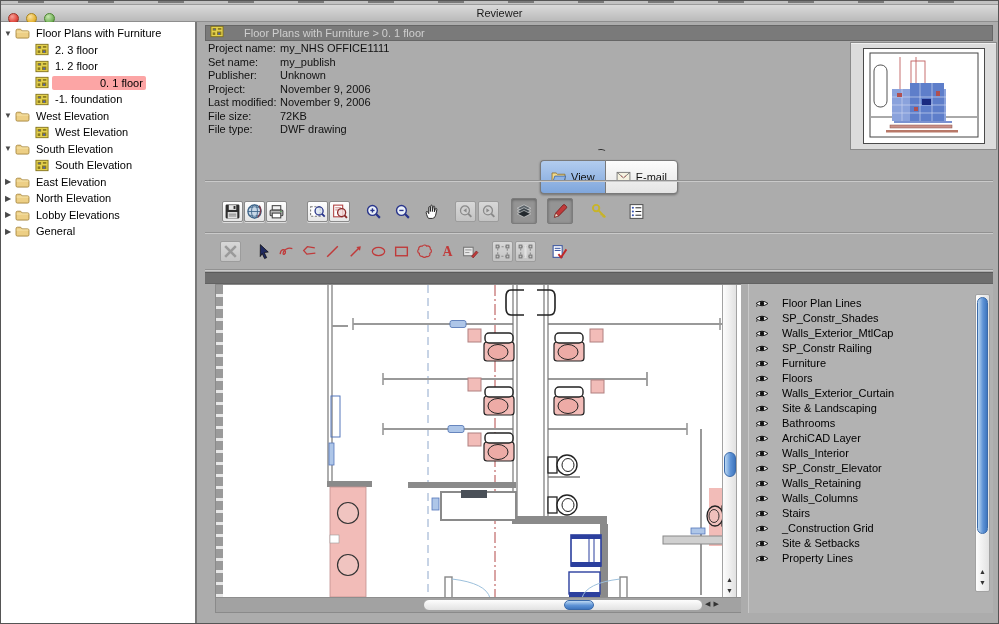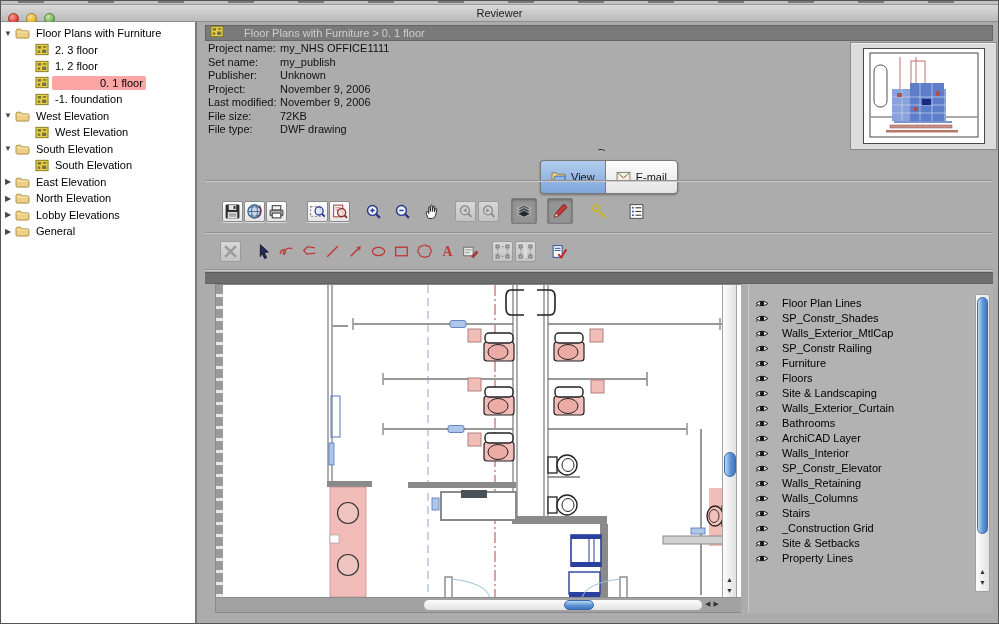--- a/index.html
+++ b/index.html
@@ -787,31 +787,31 @@
         <span>Floors</span>
       </div>
       <div class="layer-row">
         <span style="display: flex;">
           <svg width="14" height="11" viewBox="0 0 16 12">
             <path d="M1.2,6 Q8,0.8 14.8,6 Q8,11.2 1.2,6 Z" fill="#FFF" stroke="#111" stroke-width="1.1"></path>
             <circle cx="8" cy="6" r="2.5" fill="#111"></circle>
             <path d="M2.4,7.8 Q1.6,8.8 2,9.8" stroke="#111" fill="none" stroke-width=".9"></path>
           </svg>
         </span>
+        <span>Walls_Exterior_Curtain</span>
+      </div>
+      <div class="layer-row">
+        <span style="display: flex;">
+          <svg width="14" height="11" viewBox="0 0 16 12">
+            <path d="M1.2,6 Q8,0.8 14.8,6 Q8,11.2 1.2,6 Z" fill="#FFF" stroke="#111" stroke-width="1.1"></path>
+            <circle cx="8" cy="6" r="2.5" fill="#111"></circle>
+            <path d="M2.4,7.8 Q1.6,8.8 2,9.8" stroke="#111" fill="none" stroke-width=".9"></path>
+          </svg>
+        </span>
         <span>Site &amp; Landscaping</span>
-      </div>
-      <div class="layer-row">
-        <span style="display: flex;">
-          <svg width="14" height="11" viewBox="0 0 16 12">
-            <path d="M1.2,6 Q8,0.8 14.8,6 Q8,11.2 1.2,6 Z" fill="#FFF" stroke="#111" stroke-width="1.1"></path>
-            <circle cx="8" cy="6" r="2.5" fill="#111"></circle>
-            <path d="M2.4,7.8 Q1.6,8.8 2,9.8" stroke="#111" fill="none" stroke-width=".9"></path>
-          </svg>
-        </span>
-        <span>Walls_Exterior_Curtain</span>
       </div>
       <div class="layer-row">
         <span style="display: flex;">
           <svg width="14" height="11" viewBox="0 0 16 12">
             <path d="M1.2,6 Q8,0.8 14.8,6 Q8,11.2 1.2,6 Z" fill="#FFF" stroke="#111" stroke-width="1.1"></path>
             <circle cx="8" cy="6" r="2.5" fill="#111"></circle>
             <path d="M2.4,7.8 Q1.6,8.8 2,9.8" stroke="#111" fill="none" stroke-width=".9"></path>
           </svg>
         </span>
         <span>Bathrooms</span>

